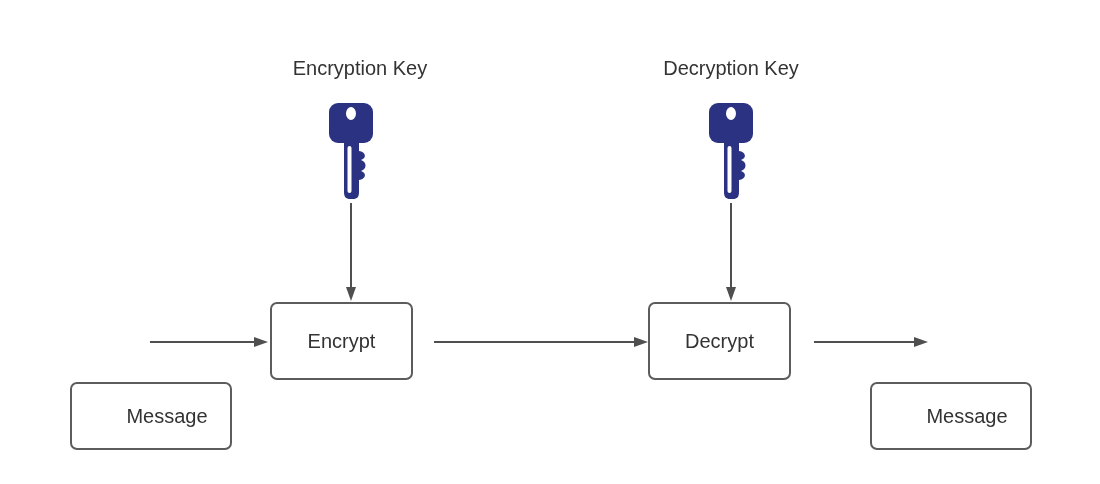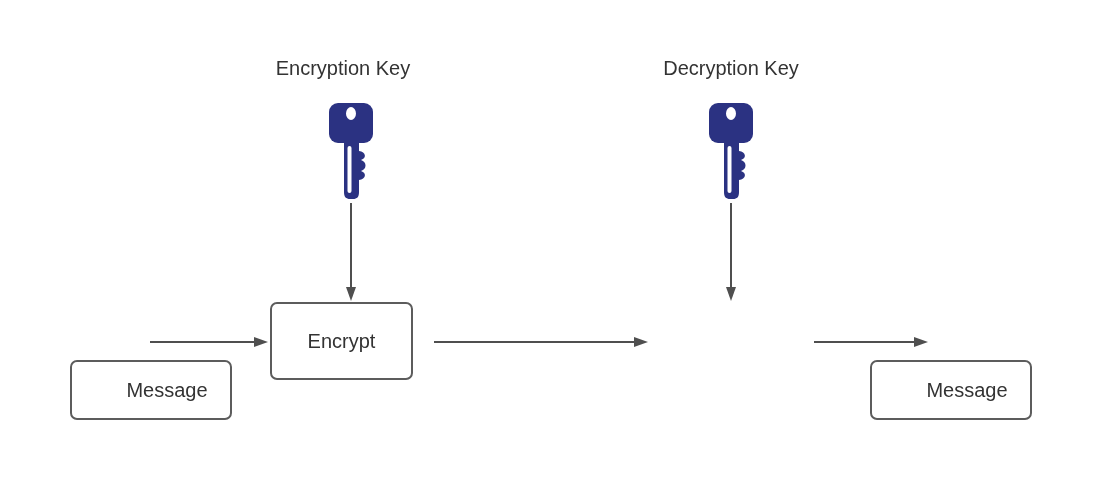--- a/index.html
+++ b/index.html
@@ -26,34 +26,34 @@
     display: flex;
     align-items: center;
     justify-content: center;
     border: 2px solid var(--box-border, #5c5c5c);
     border-radius: 7px;
     background: #ffffff;
     font-size: 20px;
     color: var(--text, #333333);
   }
   .proc { width: 143px; height: 78px; top: 302px; }
-  .dat  { width: 162px; height: 60px; top: 360px; padding-left: 32px; }
+  .dat  { width: 162px; height: 68px; top: 382px; padding-left: 32px; }
   .key-svg { position: absolute; width: 46px; height: 98px; top: 102px; }
   .key-fill { fill: var(--key-fill, #2b3282); }
   .key-hole { fill: #ffffff; }
   svg.edges { position: absolute; left: 0; top: 0; }
   .edge { stroke: var(--arrow, #4f4f4f); stroke-width: 2; fill: none; }
   .ah { fill: var(--arrow, #4f4f4f); }
 </style>
 </head>
 <body>
 
 <div class="canvas">
 
-  <div class="hlabel" style="left:233px; top:56px;">Encryption Key</div>
+  <div class="hlabel" style="left:250px; top:56px;">Encryption Key</div>
   <div class="hlabel" style="left:621px; top:56px;">Decryption Key</div>
 
   <svg class="key-svg" style="left:328px;" viewBox="0 0 46 98" aria-hidden="true">
     <rect class="key-fill" x="1" y="1" width="44" height="40" rx="9"></rect>
     <path class="key-fill" d="M16 39 L16 90 C16 95 18 97 22 97 L25 97 C29 97 31 95 31 90
              L31 78 C38 77 39 71 33 69 C39 67 39 60 33 58 C39 56 38 50 31 49
              L31 39 Z"></path>
     <ellipse class="key-hole" cx="23" cy="11.5" rx="5" ry="6.5"></ellipse>
     <rect class="key-hole" x="19.5" y="44" width="4" height="47" rx="2"></rect>
   </svg>
@@ -74,17 +74,18 @@
       </marker>
     </defs>
     <line class="edge" x1="150" y1="342" x2="254" y2="342" marker-end="url(#ah)"></line>
     <line class="edge" x1="434" y1="342" x2="634" y2="342" marker-end="url(#ah)"></line>
     <line class="edge" x1="814" y1="342" x2="914" y2="342" marker-end="url(#ah)"></line>
     <line class="edge" x1="351" y1="203" x2="351" y2="287" marker-end="url(#ah)"></line>
     <line class="edge" x1="731" y1="203" x2="731" y2="287" marker-end="url(#ah)"></line>
   </svg>
 
   <div class="node proc" style="left:270px;">Encrypt</div>
+  <div class="node proc" style="left:648px;">Decrypt</div>
 
   <div class="node dat" style="left:70px;">Message</div>
   <div class="node dat" style="left:870px;">Message</div>
 
 </div>
 
 </body></html>

